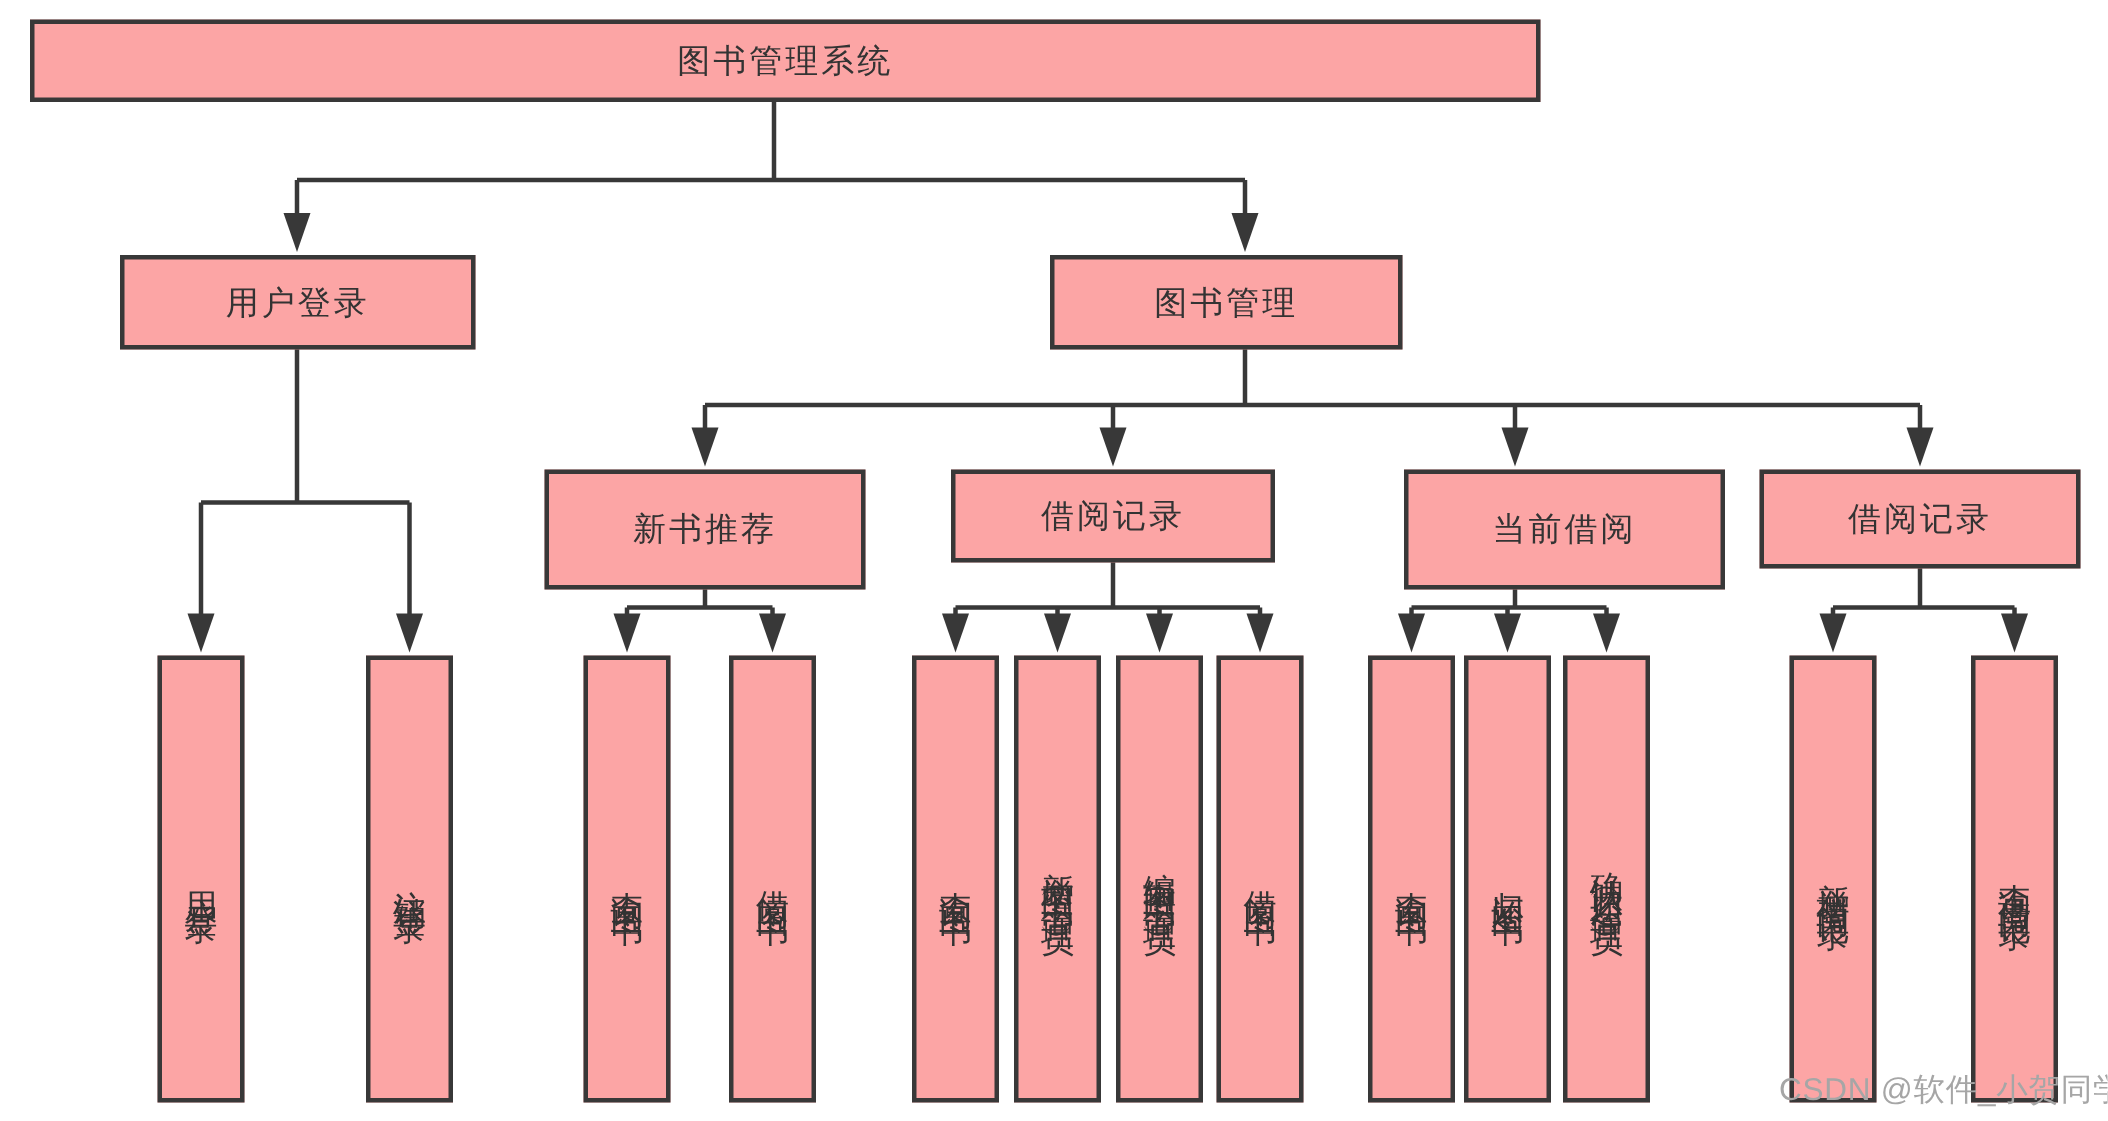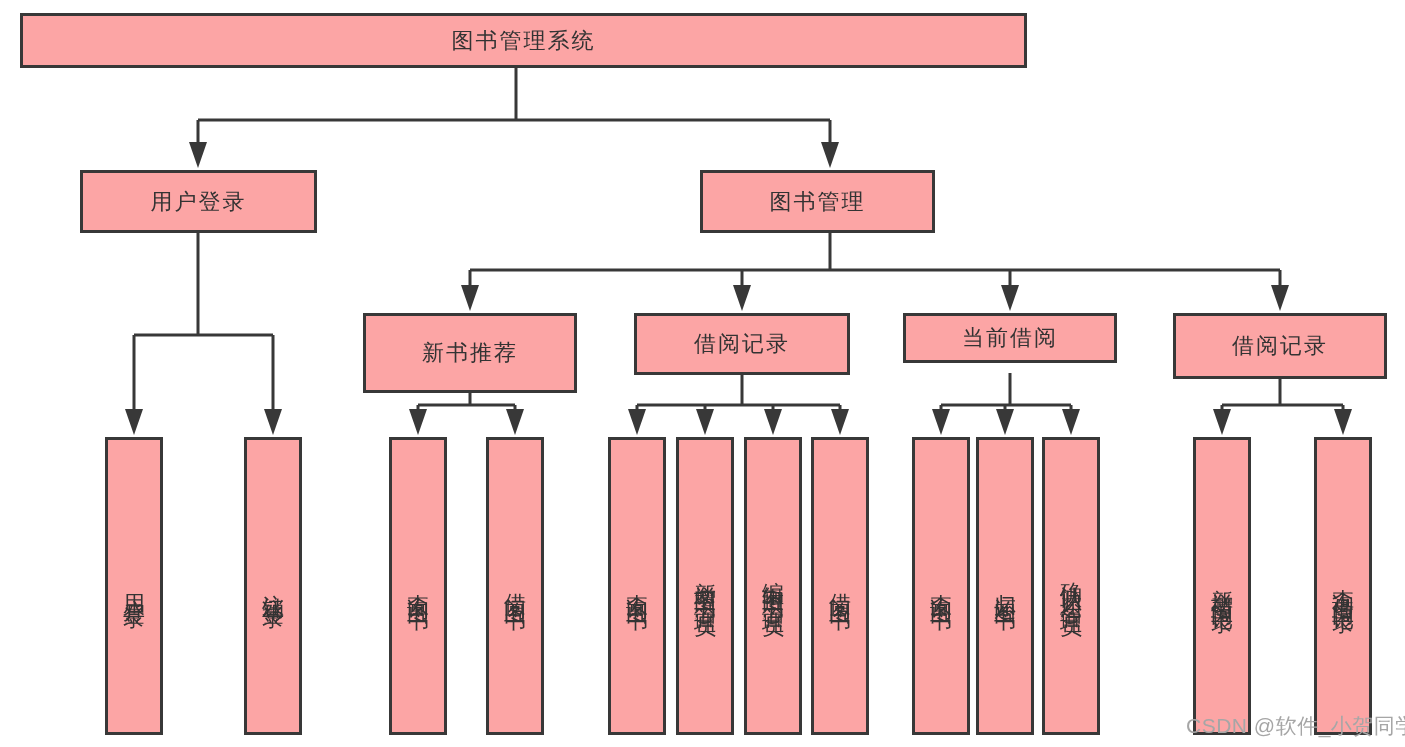--- a/index.html
+++ b/index.html
@@ -74,21 +74,21 @@
   </g>
 </svg>
 
 <div class="node" style="left:20px;top:13px;width:1007px;height:55px">图书管理系统</div>
 
 <div class="node" style="left:80px;top:170px;width:237px;height:63px">用户登录</div>
 <div class="node" style="left:700px;top:170px;width:235px;height:63px">图书管理</div>
 
 <div class="node" style="left:363px;top:313px;width:214px;height:80px">新书推荐</div>
 <div class="node" style="left:634px;top:313px;width:216px;height:62px">借阅记录</div>
-<div class="node" style="left:903px;top:313px;width:214px;height:50px">当前借阅</div>
+<div class="node" style="left:936px;top:313px;width:214px;height:80px">当前借阅</div>
 <div class="node" style="left:1173px;top:313px;width:214px;height:66px">借阅记录</div>
 
 <div class="node leaf" style="left:105px;top:437px;width:58px;height:298px">用户登录</div>
 <div class="node leaf" style="left:244px;top:437px;width:58px;height:298px">注销登录</div>
 
 <div class="node leaf" style="left:389px;top:437px;width:58px;height:298px">查询图书</div>
 <div class="node leaf" style="left:486px;top:437px;width:58px;height:298px">借阅图书</div>
 
 <div class="node leaf" style="left:608px;top:437px;width:58px;height:298px">查询图书</div>
 <div class="node leaf" style="left:676px;top:437px;width:58px;height:298px">新增图书（管理员）</div>

